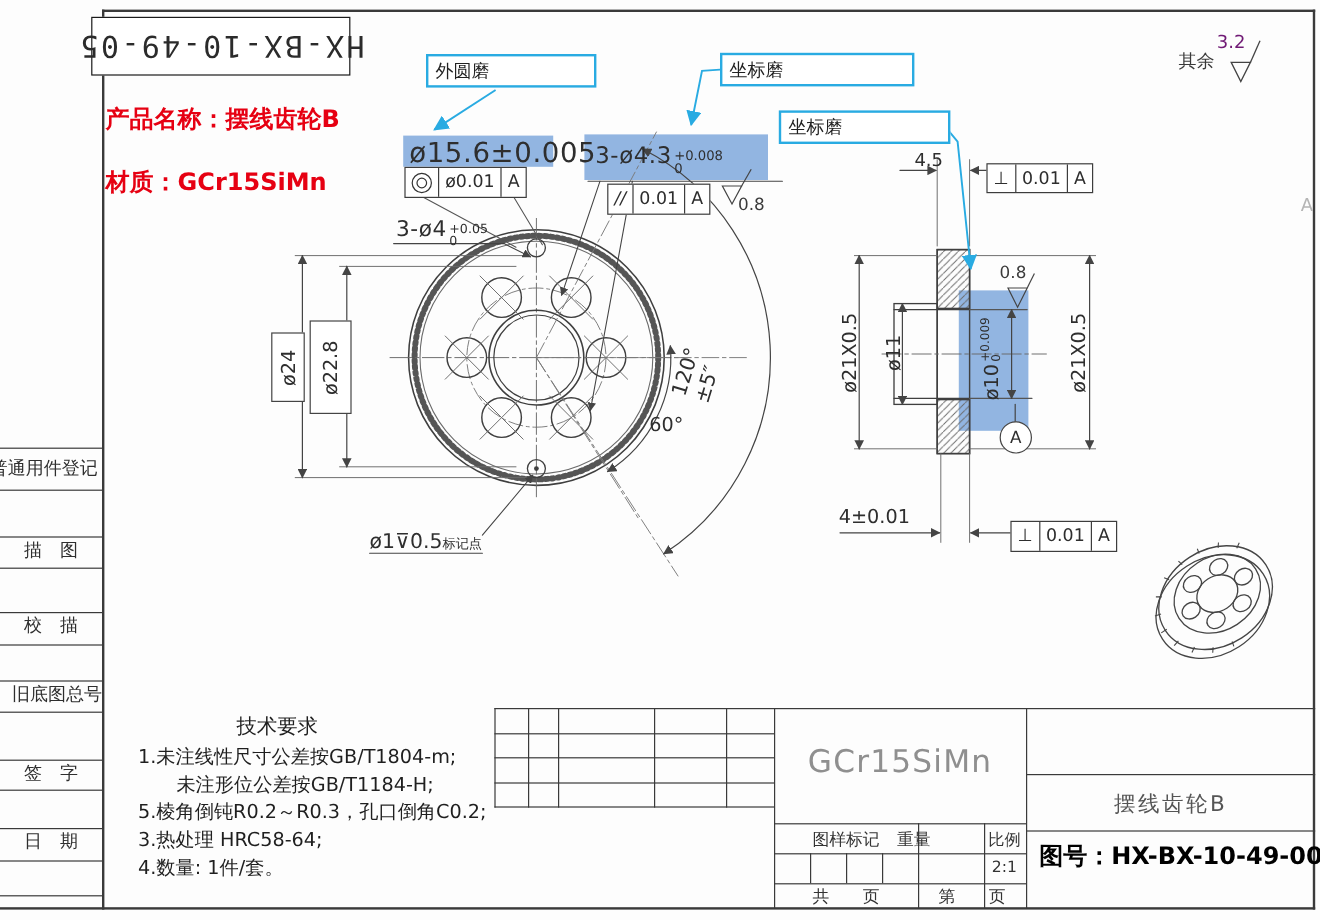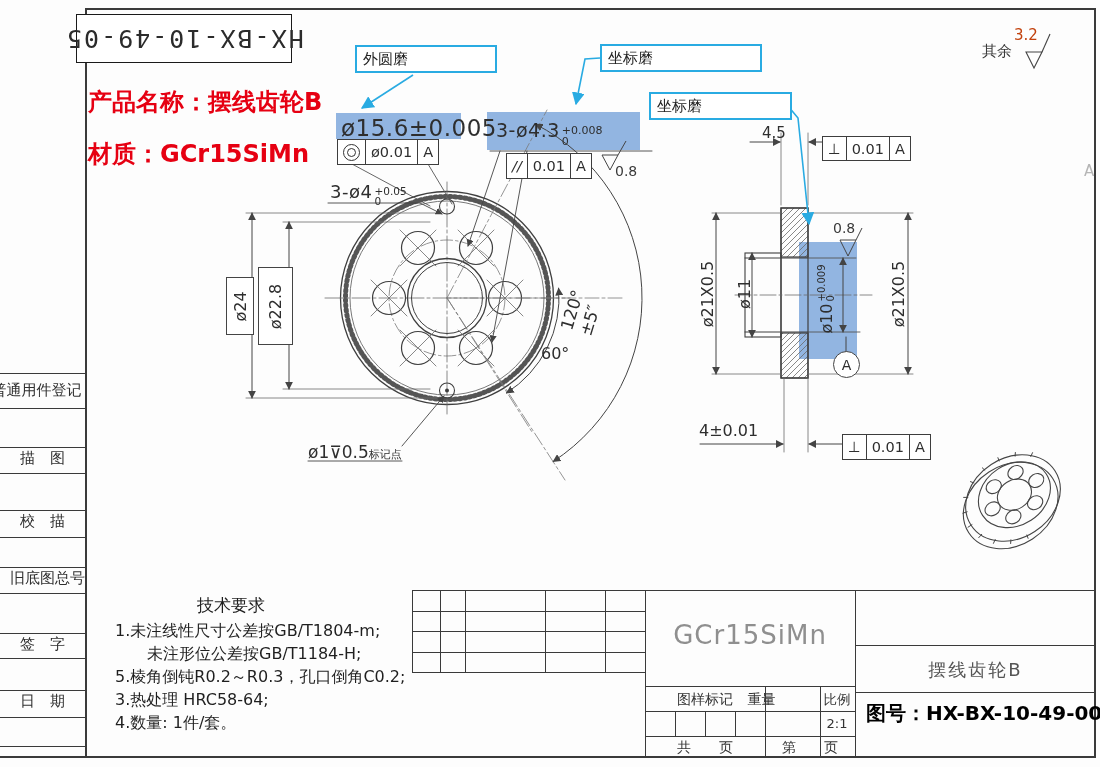--- a/index.html
+++ b/index.html
@@ -3,21 +3,21 @@
 <meta charset="utf-8">
 <style>
   html,body{margin:0;padding:0;}
   body{width:1100px;height:767px;position:relative;overflow:hidden;background:#fdfdfd;
        font-family:"DejaVu Sans",sans-serif;color:#2e2e2e;}
   .t{position:absolute;white-space:nowrap;}
   .ln{position:absolute;background:#3a3a3a;}
   .hl{position:absolute;background:#7fa8dc;opacity:.85;}
   .callout{position:absolute;border:2px solid #29abe2;background:#fff;font-size:15px;
            color:#222;padding:2px 6px;line-height:20px;}
-  .red{color:#e60012;font-weight:bold;font-size:24px;}
+  .red{color:#e60012;font-weight:bold;font-size:20px;}
   .fcf{position:absolute;display:flex;border:1.4px solid #3d3d3d;background:#fff;
        height:24px;font-size:14.5px;color:#2e2e2e;align-items:stretch;}
   .fcf .cell{display:flex;align-items:center;justify-content:center;padding:0 5px;
        border-left:1.4px solid #3d3d3d;}
   .fcf .cell:first-child{border-left:none;}
   .cc{width:15px;height:15px;border:1.3px solid #333;border-radius:50%;
       display:flex;align-items:center;justify-content:center;}
   .cc span{width:7px;height:7px;border:1.2px solid #333;border-radius:50%;}
   .dim{font-size:18px;color:#2e2e2e;letter-spacing:.5px;}
   .stk{display:inline-flex;flex-direction:column;font-size:10.5px;line-height:10px;
@@ -251,21 +251,21 @@
 </div>
 
 <div class="t" style="left:76px;top:14px;width:214px;height:47px;border:1.5px solid #1a1a1a;display:flex;align-items:center;justify-content:center;background:#fff;">
   <span style="transform:rotate(180deg);font-family:'DejaVu Sans Mono',monospace;font-size:25px;letter-spacing:2px;color:#2b2b2b;">HX-BX-10-49-05</span>
 </div>
 
 <div class="t red" style="left:88px;top:86px;">产品名称：摆线齿轮B</div>
 <div class="t red" style="left:88px;top:138px;">材质：GCr15SiMn</div>
 
 <div class="t" style="left:982px;top:42px;font-size:15px;color:#3a3a3a;">其余</div>
-<div class="t" style="left:1014px;top:26px;font-size:15px;color:#c2410c;">3.2</div>
+<div class="t" style="left:1014px;top:26px;font-size:15px;color:#701a75;">3.2</div>
 
 <div class="t" style="left:1084px;top:162px;font-size:15px;color:#b5b5b5;">A</div>
 
 <div class="callout" style="left:355px;top:45px;width:126px;">外圆磨</div>
 <div class="callout" style="left:600px;top:44px;width:146px;">坐标磨</div>
 <div class="callout" style="left:649px;top:92px;width:127px;">坐标磨</div>
 
 <div class="t dim" style="left:341px;top:115px;font-size:23px;">ø15.6±0.005</div>
 
 <div class="fcf" style="left:337px;top:139px;">

